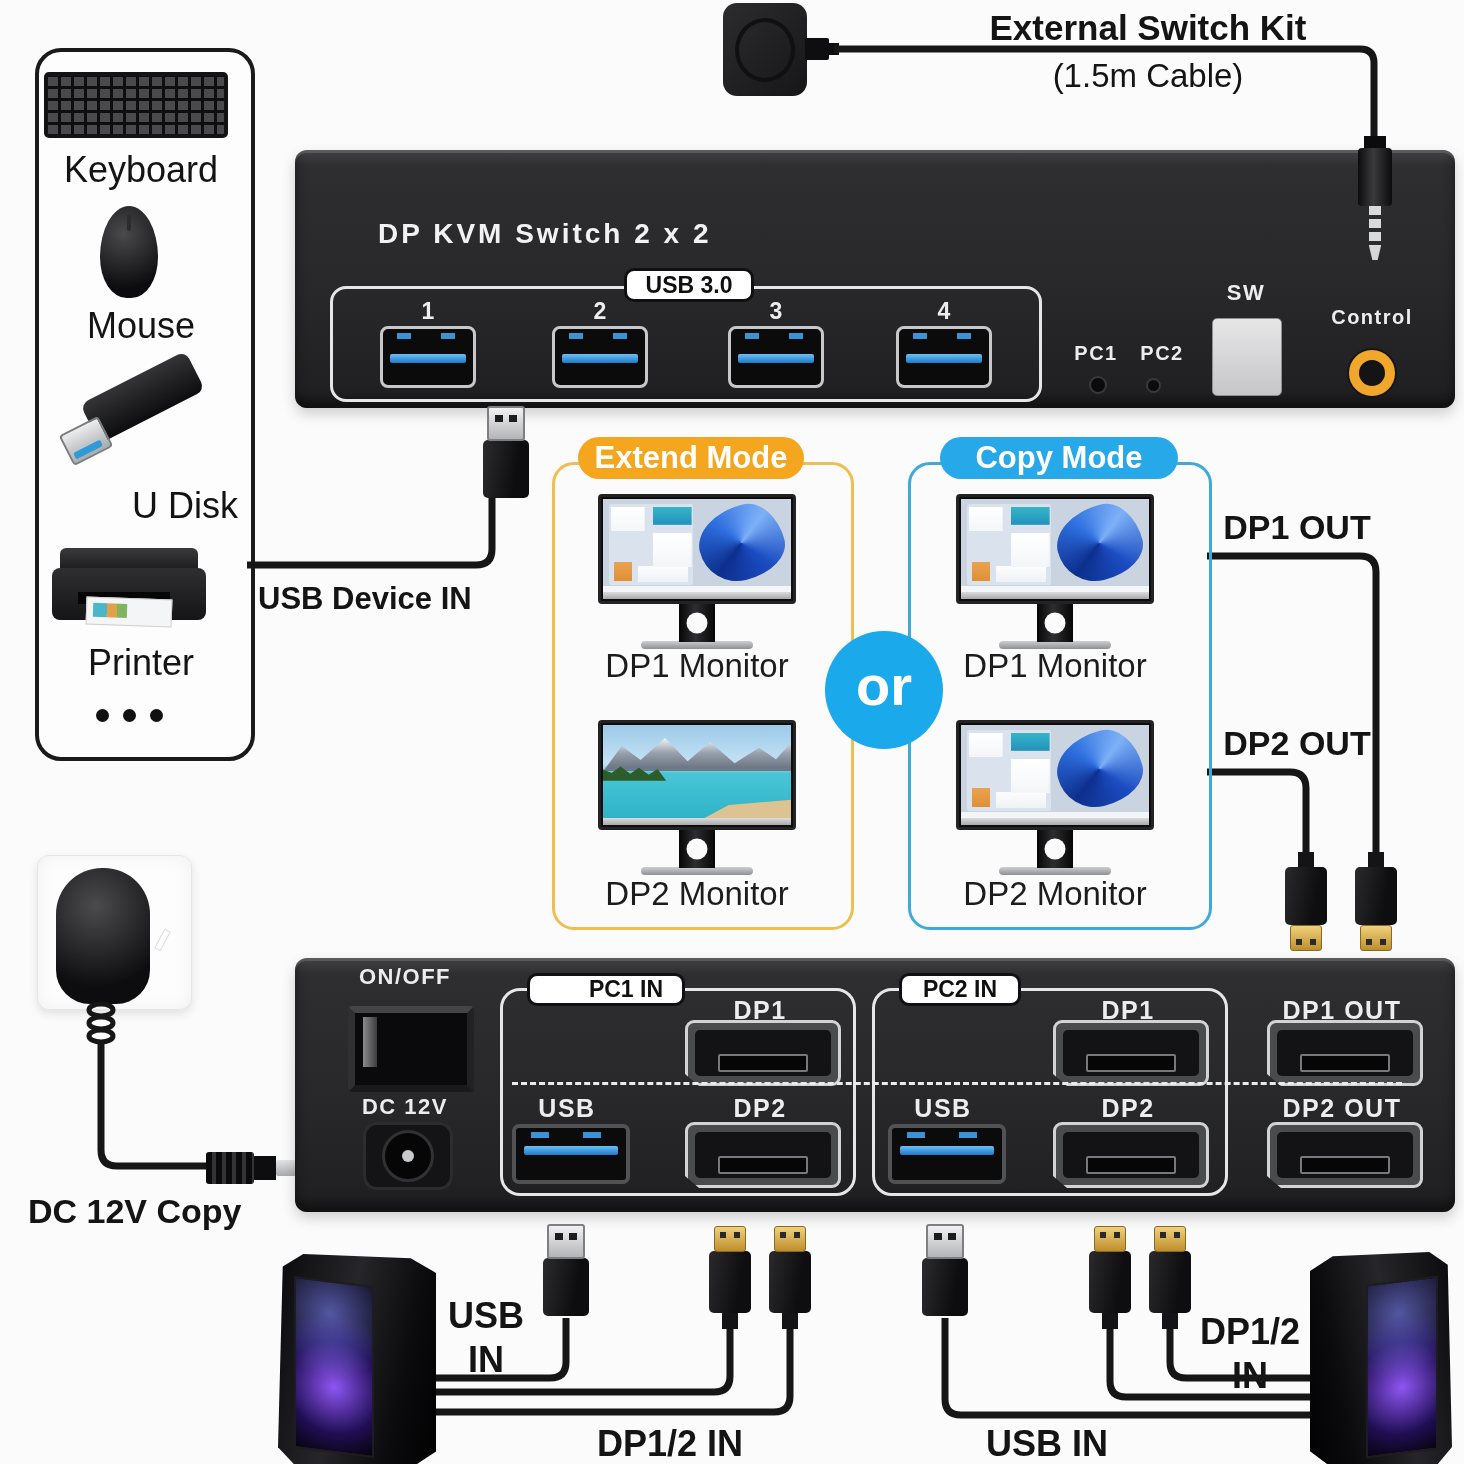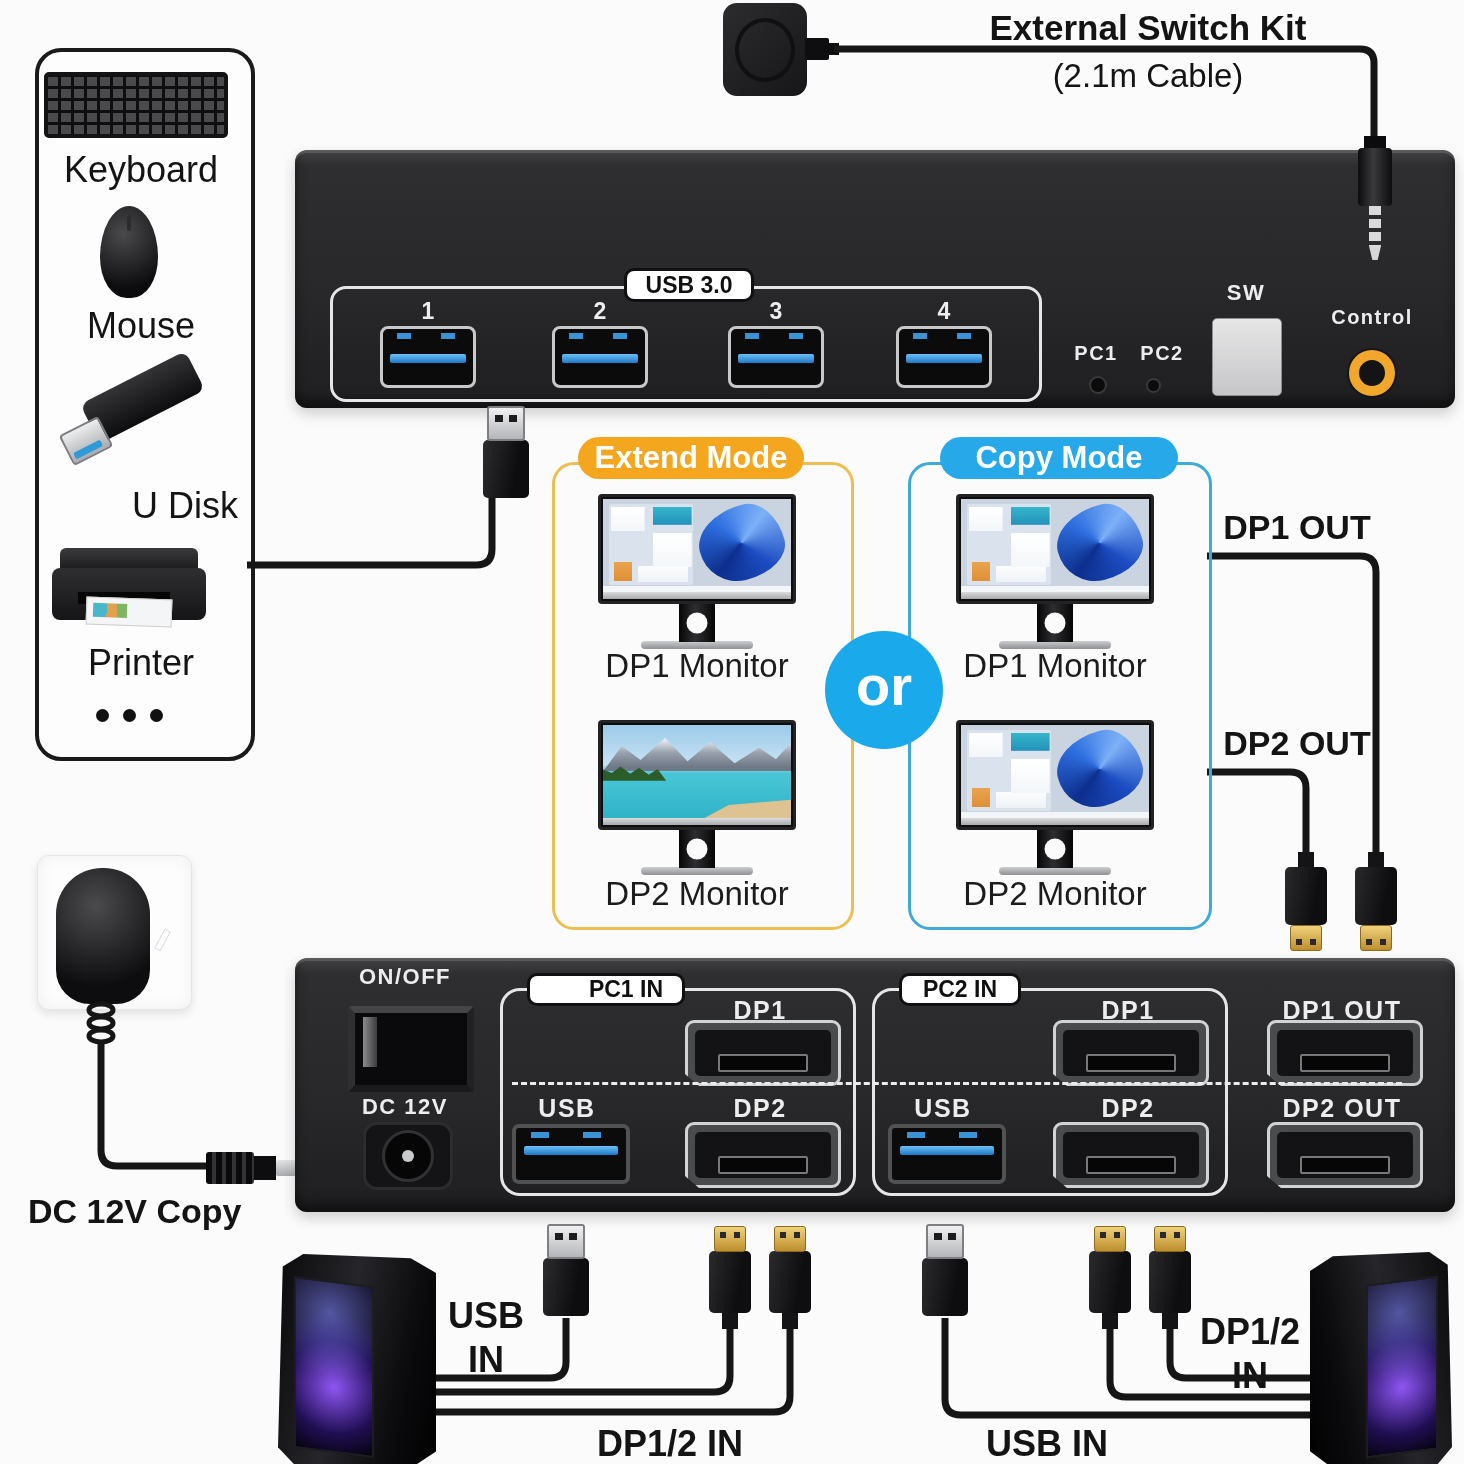--- a/index.html
+++ b/index.html
@@ -194,29 +194,30 @@
       <div class="body"></div>
       <div class="slot"></div>
       <div class="paper"></div>
   </div>
   <div class="t periph-label" style="top:643px;">Printer</div>
   <div class="abs" id="dots3"><i></i><i></i><i></i></div>
 
   <div class="abs" id="ext-remote"></div>
   <div class="abs" id="ext-stub"></div>
   <div class="t bold" style="left:988px;top:8px;width:320px;font-size:35px;">External Switch Kit</div>
-  <div class="t" style="left:1008px;top:58px;width:280px;font-size:33px;font-weight:500;">(2.1m Cable)</div>
+  <div class="t" style="left:1008px;top:58px;width:280px;font-size:33px;font-weight:500;">(1.5m Cable)</div>
   <div class="abs" id="jack35">
     <div class="collar"></div>
       <div class="body"></div>
       <div class="shaft"></div>
       <div class="tip"></div>
   </div>
 
   <div class="abs panel" id="front-panel">
+    <div class="ptext" id="fp-title">DP KVM Switch 2 x 2</div>
     <div class="abs" id="fp-group"></div>
     <div class="wbadge" style="left:332px;top:121px;width:124px;height:28px;font-size:23px;line-height:28px;">USB 3.0</div>
     <div class="fport" style="left:85px;top:148px;">
       <div class="num">1</div>
         <div class="usb-face"></div>
     </div>
     <div class="fport" style="left:257px;top:148px;">
       <div class="num">2</div>
         <div class="usb-face"></div>
     </div>
@@ -235,20 +236,21 @@
     <div class="ptext" style="left:919px;top:130px;width:64px;font-size:22px;">SW</div>
     <div id="sw-btn"></div>
     <div class="ptext" style="left:1017px;top:156px;width:120px;font-size:20px;">Control</div>
     <div id="ctrl-ring"></div>
   </div>
 
   <div class="plug" style="left:483px;top:406px;width:46px;">
     <div class="usb-tip"></div>
       <div class="usb-body"></div>
   </div>
+  <div class="t bold" style="left:258px;top:582px;width:250px;font-size:31px;text-align:left;">USB Device IN</div>
 
   <div class="mode-box" id="extend-box"></div>
   <div class="mode-badge" style="left:578px;top:437px;width:226px;background:#f3a61e;">Extend Mode</div>
   <div class="mode-box" id="copy-box"></div>
   <div class="mode-badge" style="left:940px;top:437px;width:238px;background:#27a9e9;">Copy Mode</div>
   <div class="abs" id="or-circle">or</div>
 
   <div class="monitor" style="left:598px;top:494px;">
     <div class="mframe">
         <div class="mscreen win11">

